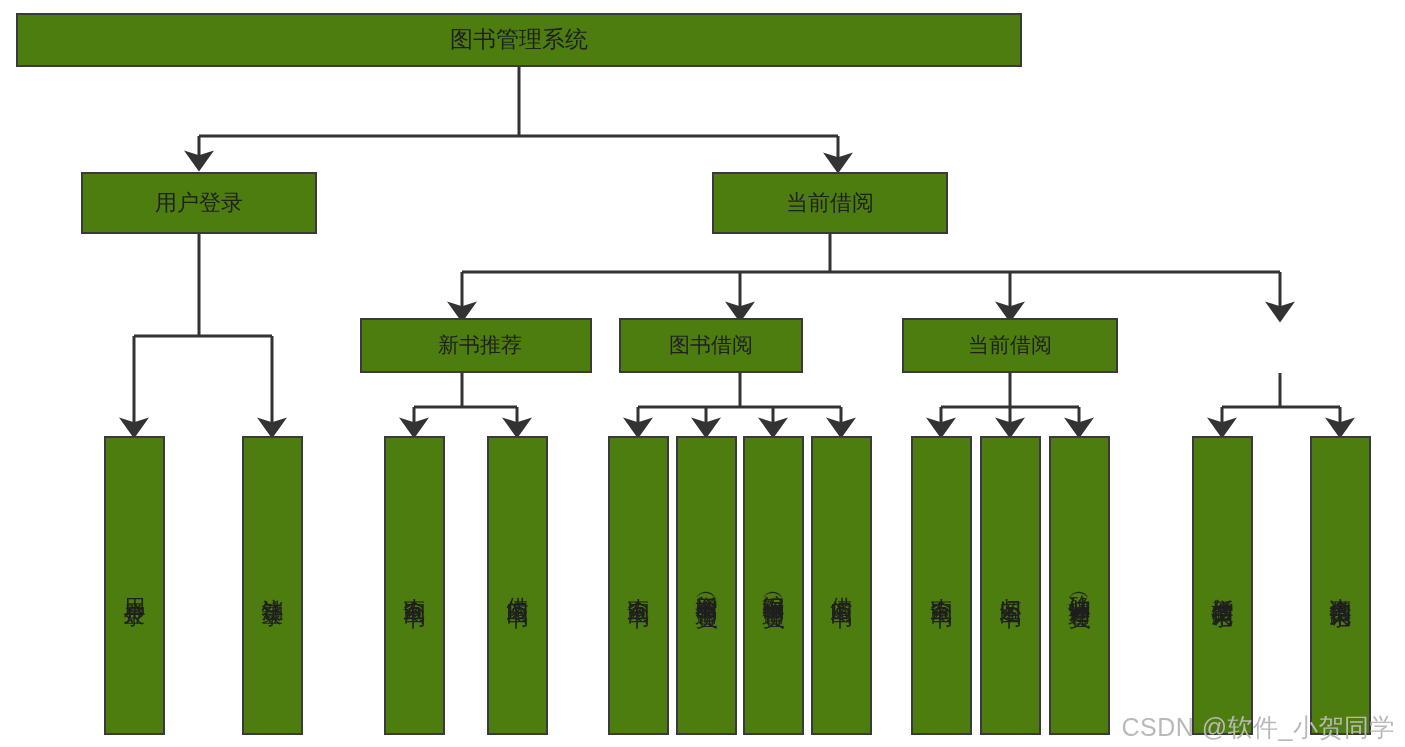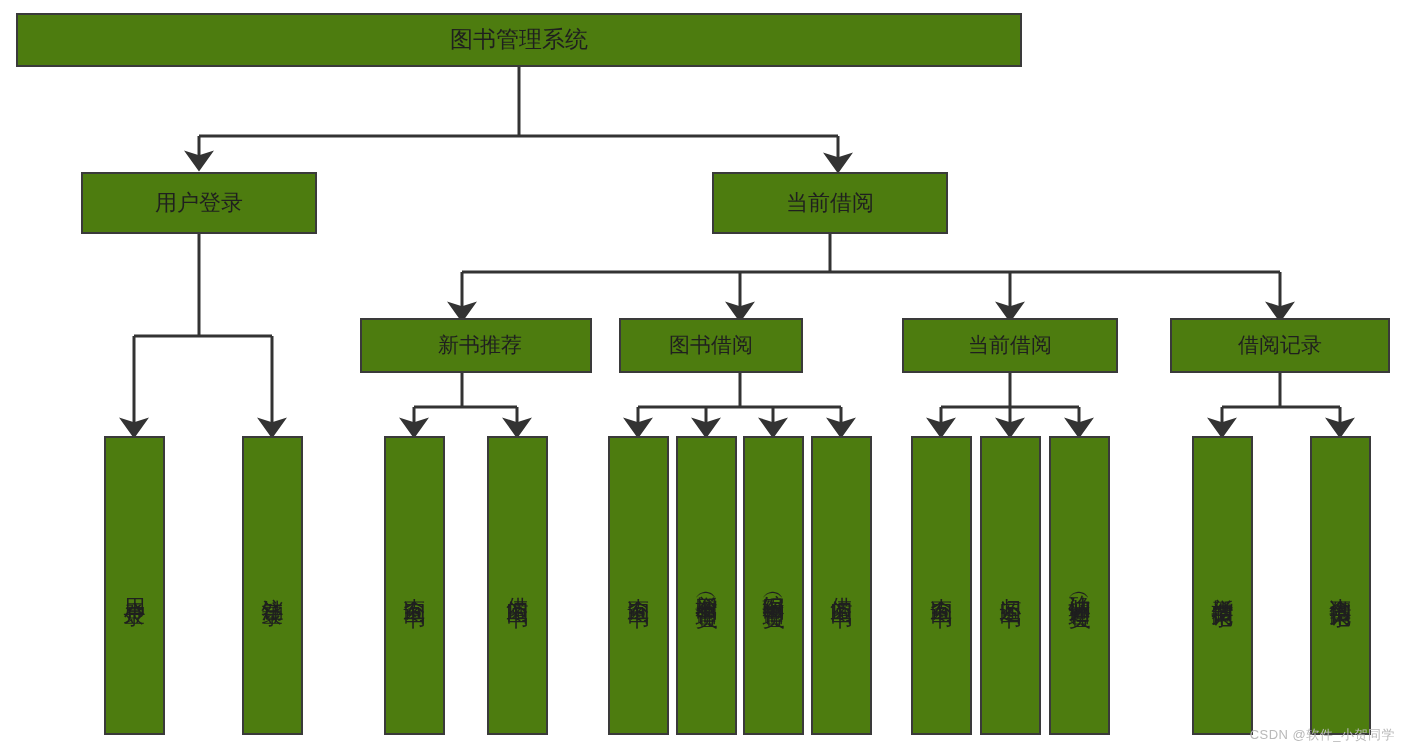--- a/index.html
+++ b/index.html
@@ -48,21 +48,21 @@
     letter-spacing:3px;
     line-height:1;
     white-space:nowrap;
     display:block;
   }
   .leaf-tall .vtext{ letter-spacing:2px; }
   .watermark{
     position:absolute;
     right:10px;
     bottom:3px;
-    font-size:13px;
+    font-size:25px;
     color:#b9b9b9;
     letter-spacing:0.5px;
     white-space:nowrap;
     user-select:none;
     margin-top:40px;
   }
 </style>
 </head>
 <body>
 
@@ -131,23 +131,20 @@
 
   <div class="node lvl3" style="left:360px; top:318px; width:232px; height:55px;padding-left:8px;">
     <span>新书推荐</span>
   </div>
   <div class="node lvl3" style="left:619px; top:318px; width:184px; height:55px;">
     <span>图书借阅</span>
   </div>
   <div class="node lvl3" style="left:902px; top:318px; width:216px; height:55px;">
     <span>当前借阅</span>
   </div>
-  <div class="node lvl3" style="left:1170px; top:318px; width:220px; height:55px;">
-    <span>借阅记录</span>
-  </div>
 
   <div class="node leaf" style="left:104px; top:436px; width:61px; height:299px;">
     <span class="vtext">用户登录</span>
   </div>
   <div class="node leaf" style="left:242px; top:436px; width:61px; height:299px;">
     <span class="vtext">注销登录</span>
   </div>
 
   <div class="node leaf" style="left:384px; top:436px; width:61px; height:299px;">
     <span class="vtext">查询图书</span>

